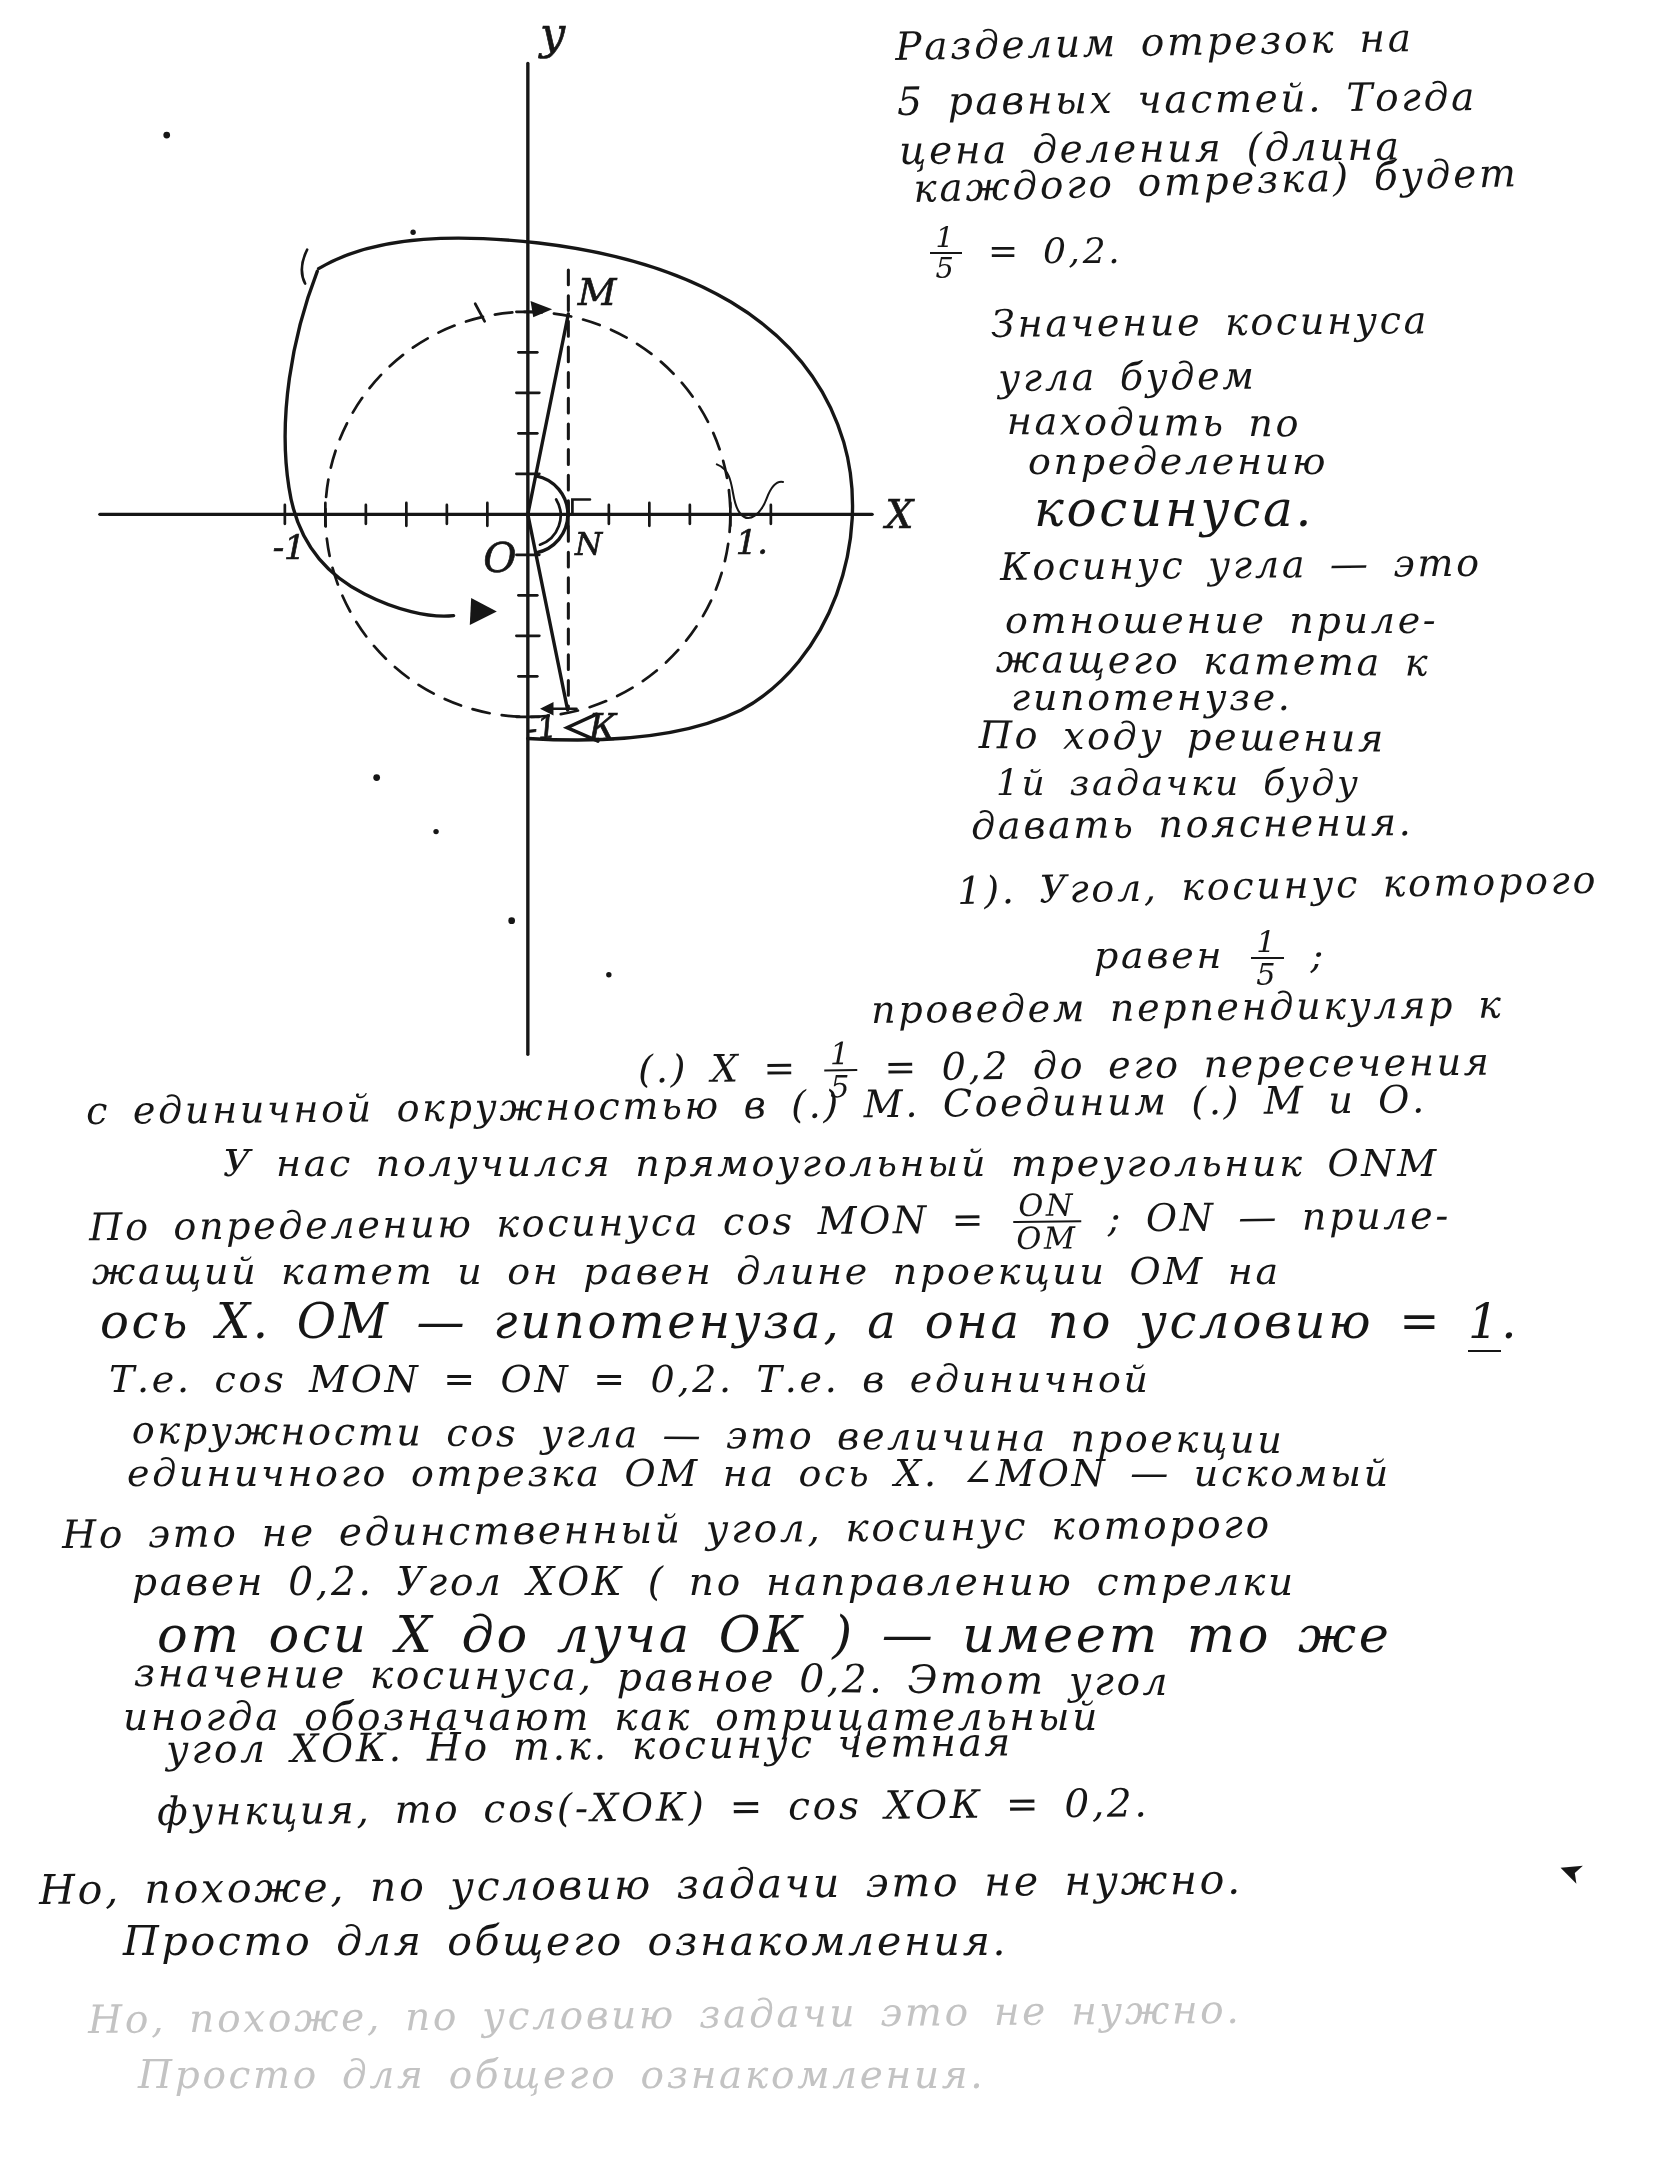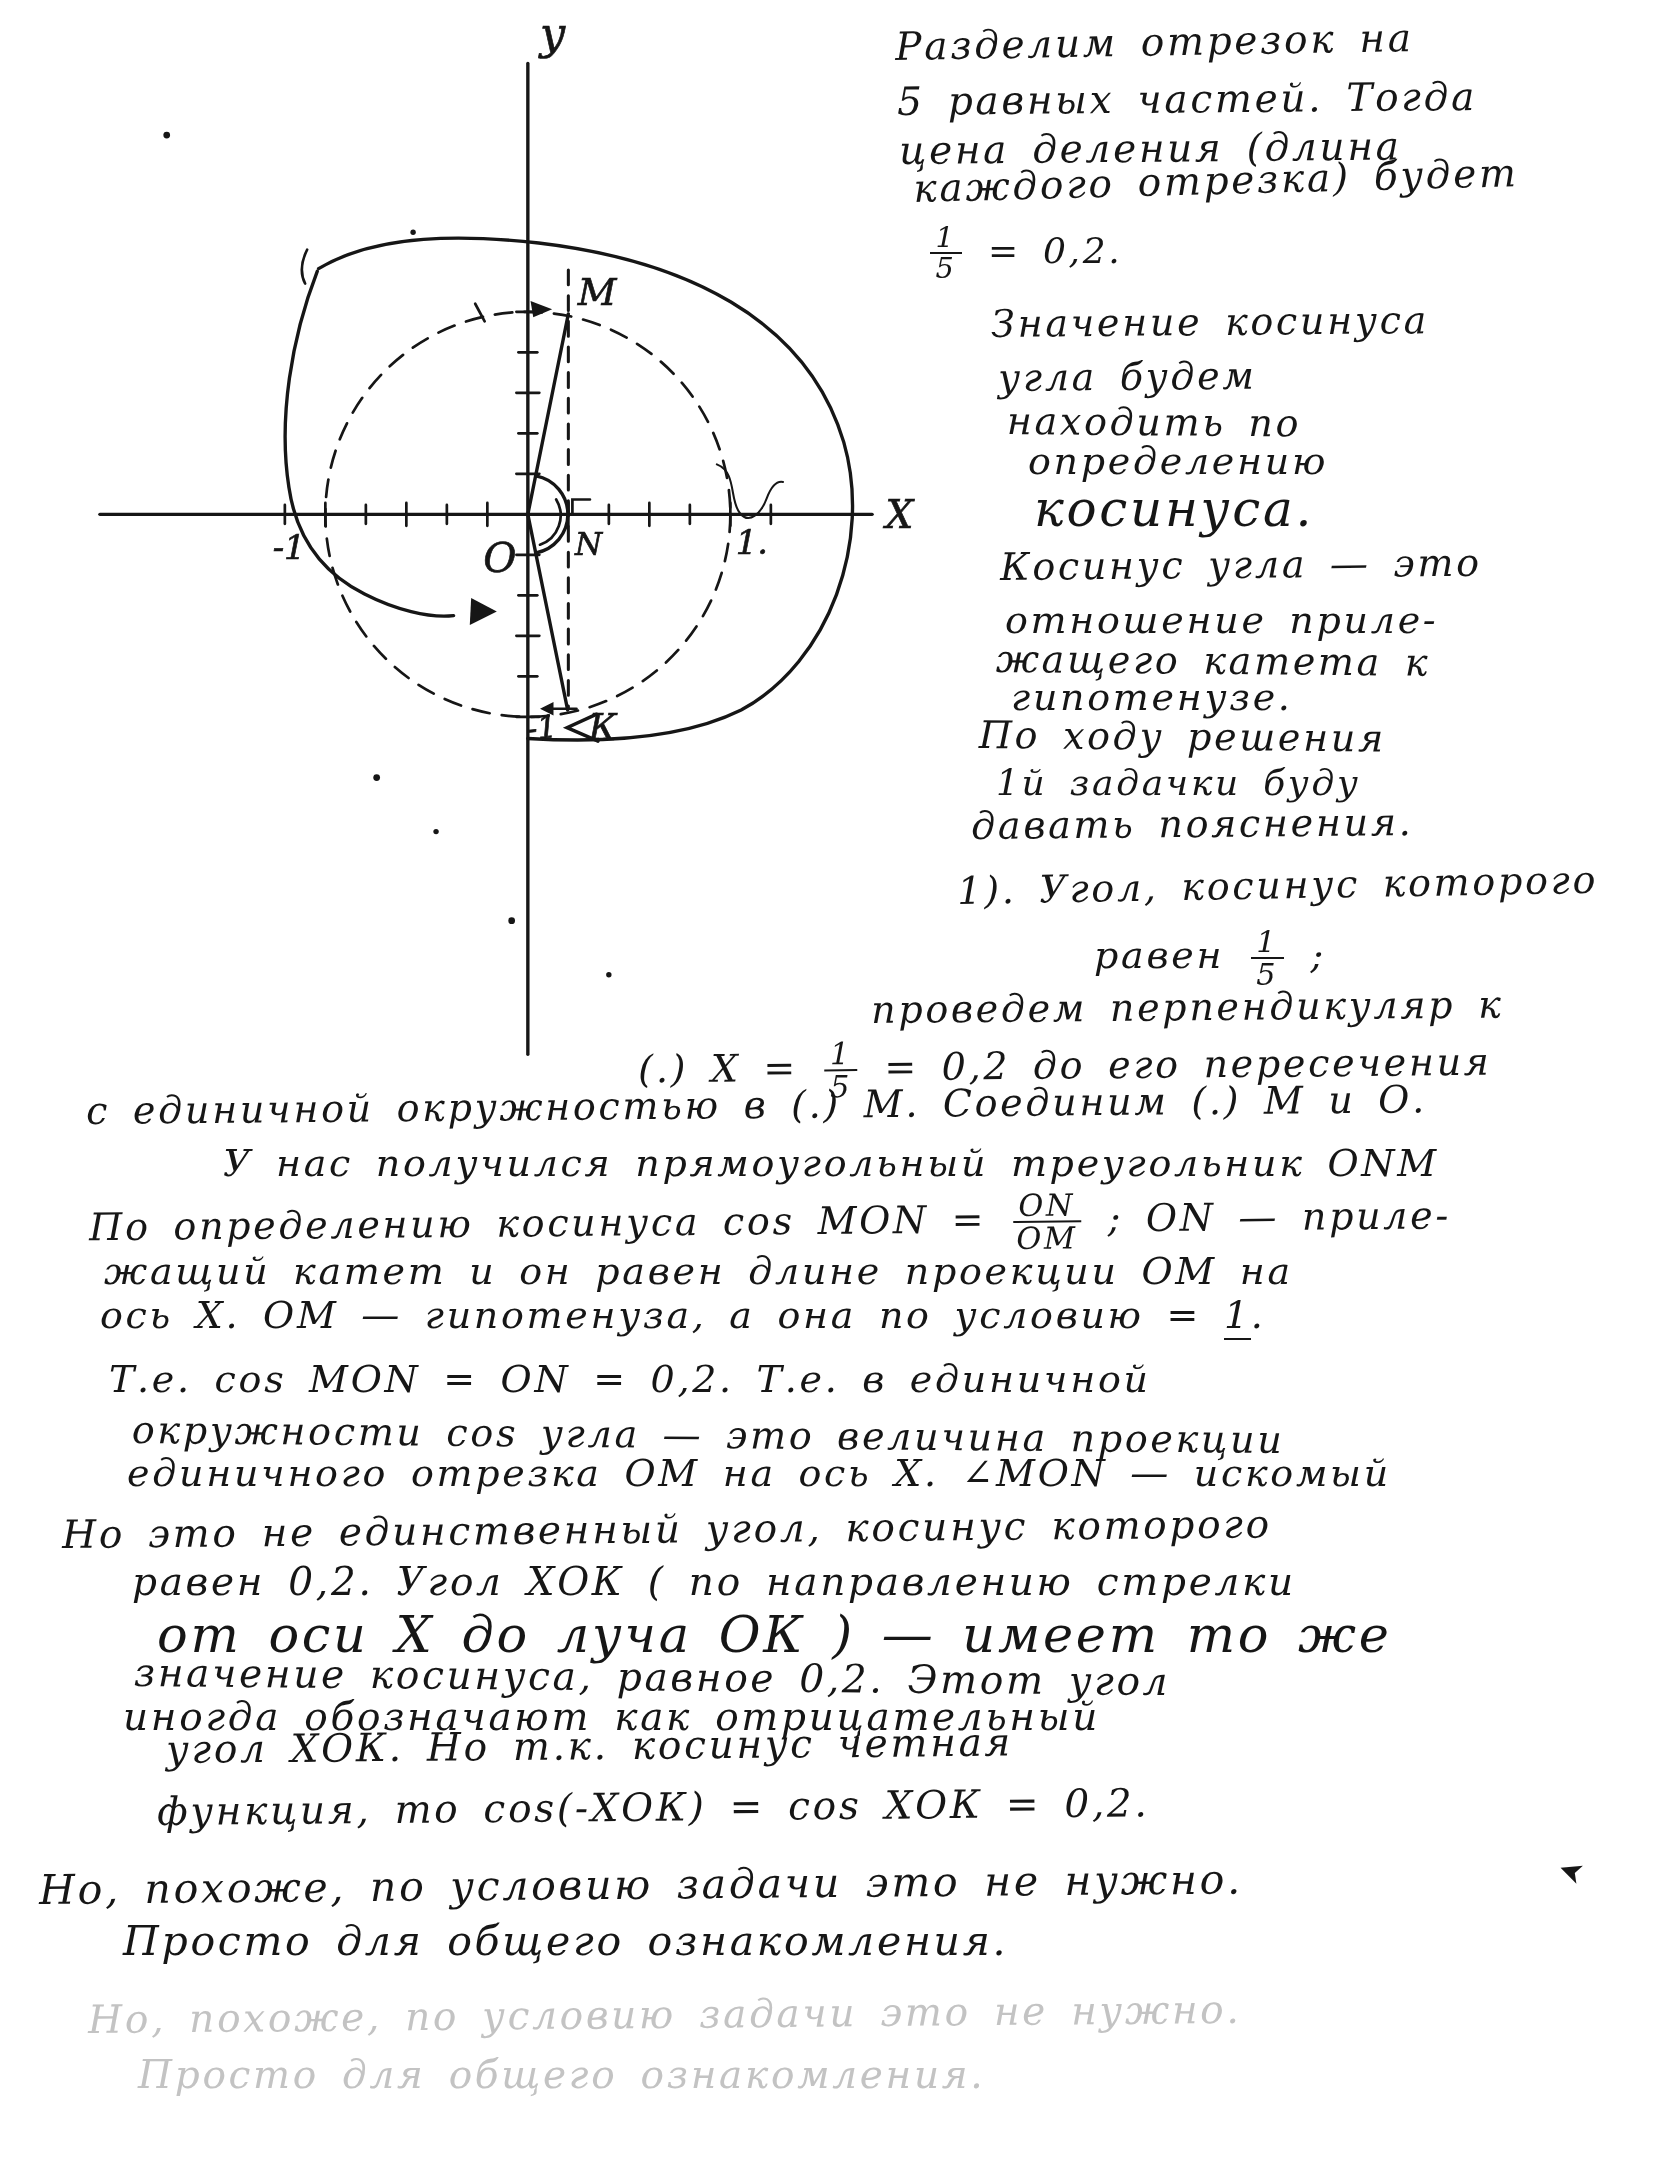--- a/index.html
+++ b/index.html
@@ -130,22 +130,22 @@
       <div class="note" style="left: 979px; top: 716px; font-size: 38px; transform: rotate(0.5deg);"><span>По ходу решения</span></div>
       <div class="note" style="left: 996px; top: 764px; font-size: 36px;"><span>1й задачки буду</span></div>
       <div class="note" style="left: 971px; top: 807px; font-size: 38px; transform: rotate(-0.5deg);"><span>давать пояснения.</span></div>
       <div class="note" style="left: 957px; top: 872px; font-size: 38px; transform: rotate(-1deg);"><span>1).  Угол, косинус которого</span></div>
       <div class="note" style="left: 1094px; top: 926px; font-size: 38px;"><span>равен </span><span class="frac"><span class="fn">1</span><span class="fd">5</span></span><span> ;</span></div>
       <div class="note" style="left: 871px; top: 991px; font-size: 38px; transform: rotate(-0.5deg);"><span>проведем перпендикуляр к</span></div>
       <div class="note" style="left: 638px; top: 1040px; font-size: 38px; transform: rotate(-0.5deg);"><span>(.) X = </span><span class="frac"><span class="fn">1</span><span class="fd">5</span></span><span> = 0,2    до его пересечения</span></div>
       <div class="note" style="left: 86px; top: 1092px; font-size: 38px; transform: rotate(-0.5deg);"><span>с  единичной окружностью   в (.) М.     Соединим (.) М и О.</span></div>
       <div class="note" style="left: 223px; top: 1144px; font-size: 38px;"><span>У нас получился прямоугольный треугольник ОNМ</span></div>
       <div class="note" style="left: 89px; top: 1198px; font-size: 38px; transform: rotate(-0.5deg);"><span>По определению косинуса    cos MON = </span><span class="frac"><span class="fn">ОN</span><span class="fd">ОМ</span></span><span> ;  ОN — приле-</span></div>
-      <div class="note" style="left: 104px; top: 1252px; font-size: 38px;"><span>жащий катет и он равен длине проекции ОМ на</span></div>
-      <div class="note" style="left: 100px; top: 1296px; font-size: 38px;"><span>ось Х.   ОМ — гипотенуза,  а она по условию = </span><span class="u">1</span><span>.</span></div>
+      <div class="note" style="left: 92px; top: 1252px; font-size: 38px;"><span>жащий катет и он равен длине проекции ОМ на</span></div>
+      <div class="note" style="left: 100px; top: 1296px; font-size: 48px;"><span>ось Х.   ОМ — гипотенуза,  а она по условию = </span><span class="u">1</span><span>.</span></div>
       <div class="note" style="left: 109px; top: 1360px; font-size: 38px;"><span>Т.е.   cos МОN = ОN = 0,2.      Т.е.   в единичной</span></div>
       <div class="note" style="left: 132px; top: 1411px; font-size: 38px; transform: rotate(0.5deg);"><span>окружности  cos угла — это величина проекции</span></div>
       <div class="note" style="left: 127px; top: 1454px; font-size: 38px;"><span>единичного отрезка ОМ на ось Х.   ∠МОN — искомый</span></div>
       <div class="note" style="left: 62px; top: 1515px; font-size: 39px; transform: rotate(-0.5deg);"><span>Но это не единственный угол, косинус которого</span></div>
       <div class="note" style="left: 132px; top: 1562px; font-size: 39px;"><span>равен 0,2.    Угол ХОК ( по направлению стрелки</span></div>
       <div class="note" style="left: 157px; top: 1608px; font-size: 51px;"><span>от оси Х    до луча ОК )  —  имеет то же</span></div>
       <div class="note" style="left: 134px; top: 1653px; font-size: 39px; transform: rotate(0.5deg);"><span>значение косинуса, равное 0,2.  Этот угол</span></div>
       <div class="note" style="left: 123px; top: 1697px; font-size: 39px;"><span>иногда обозначают как отрицательный</span></div>
       <div class="note" style="left: 166px; top: 1730px; font-size: 39px; transform: rotate(-0.5deg);"><span>угол ХОК.     Но т.к. косинус четная</span></div>
       <div class="note" style="left: 157px; top: 1792px; font-size: 39px; transform: rotate(-0.5deg);"><span>функция,  то  cos(-ХОК) = cos ХОК = 0,2.</span></div>

